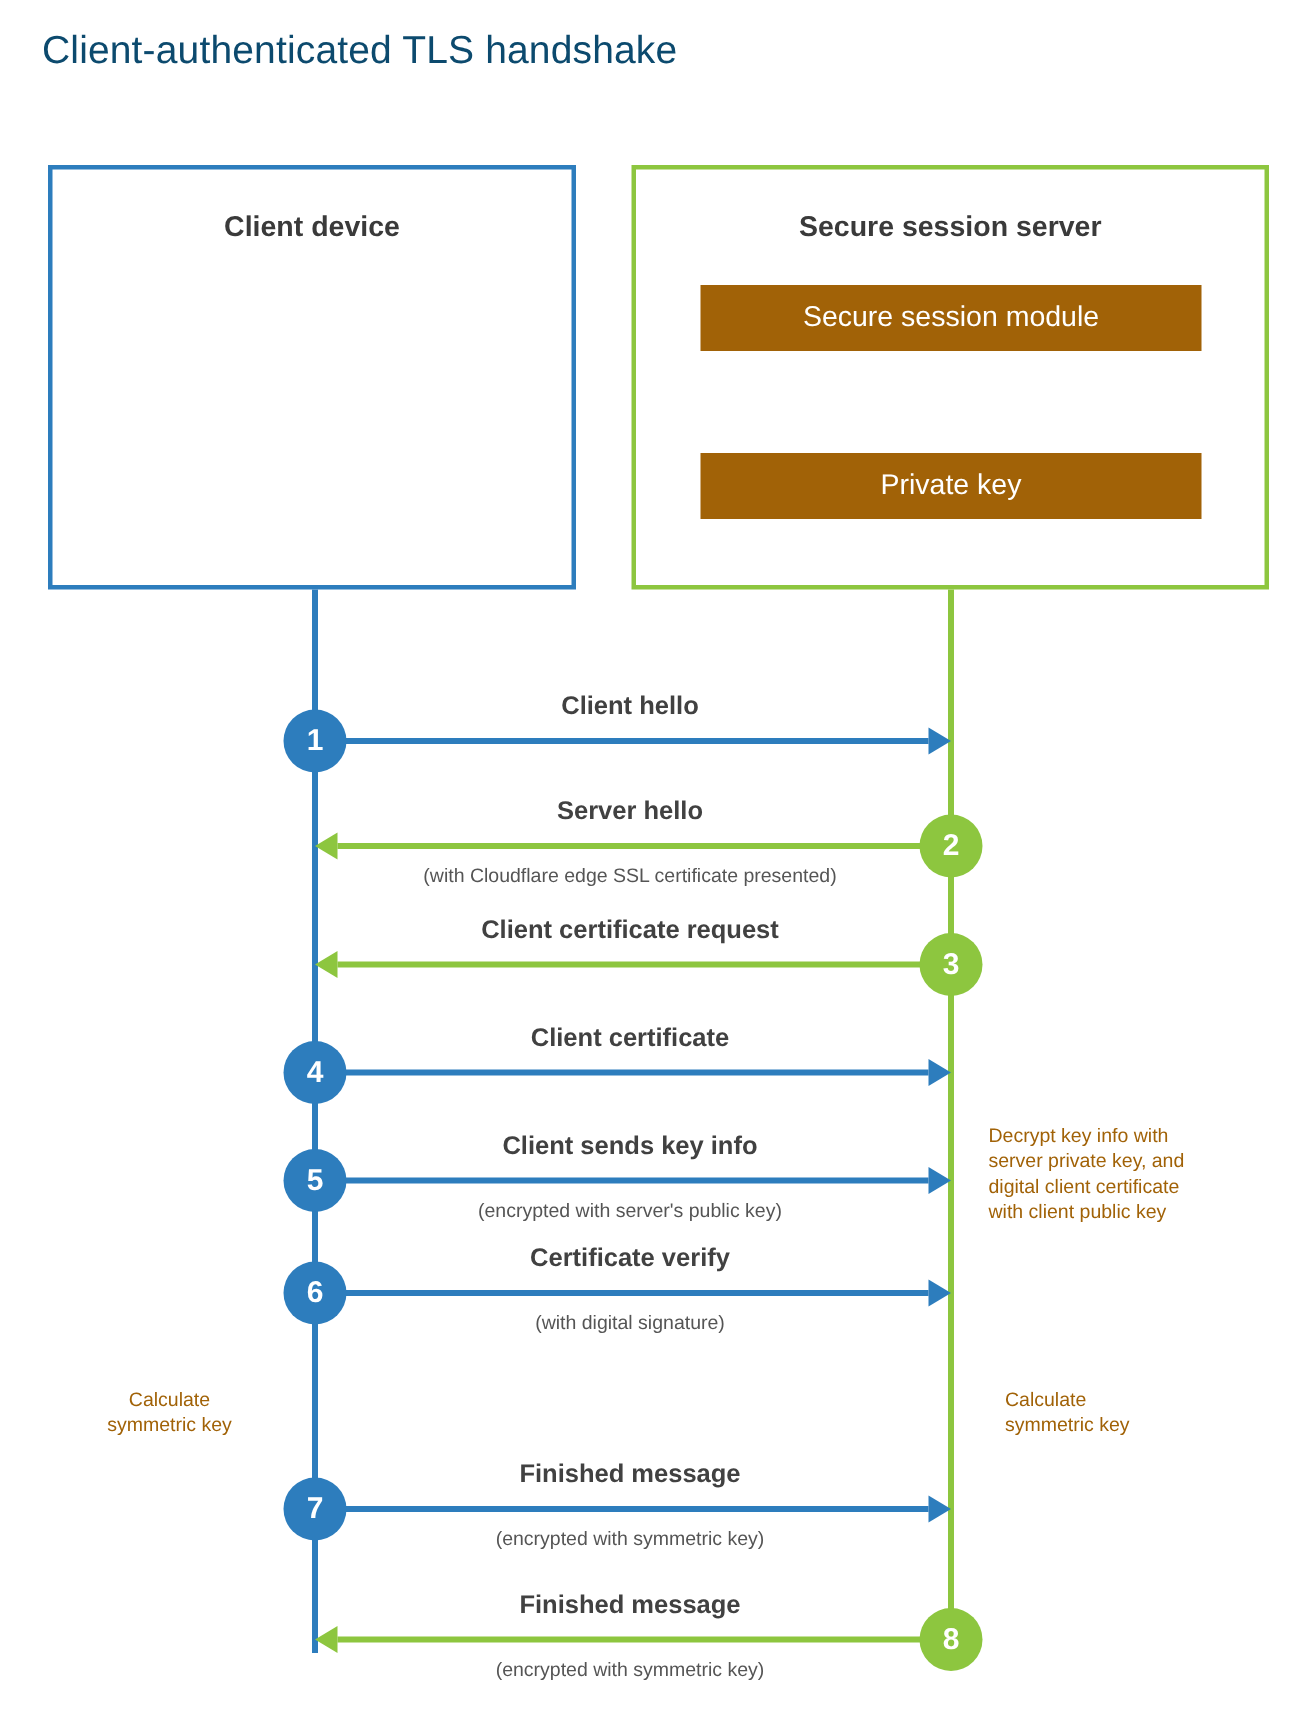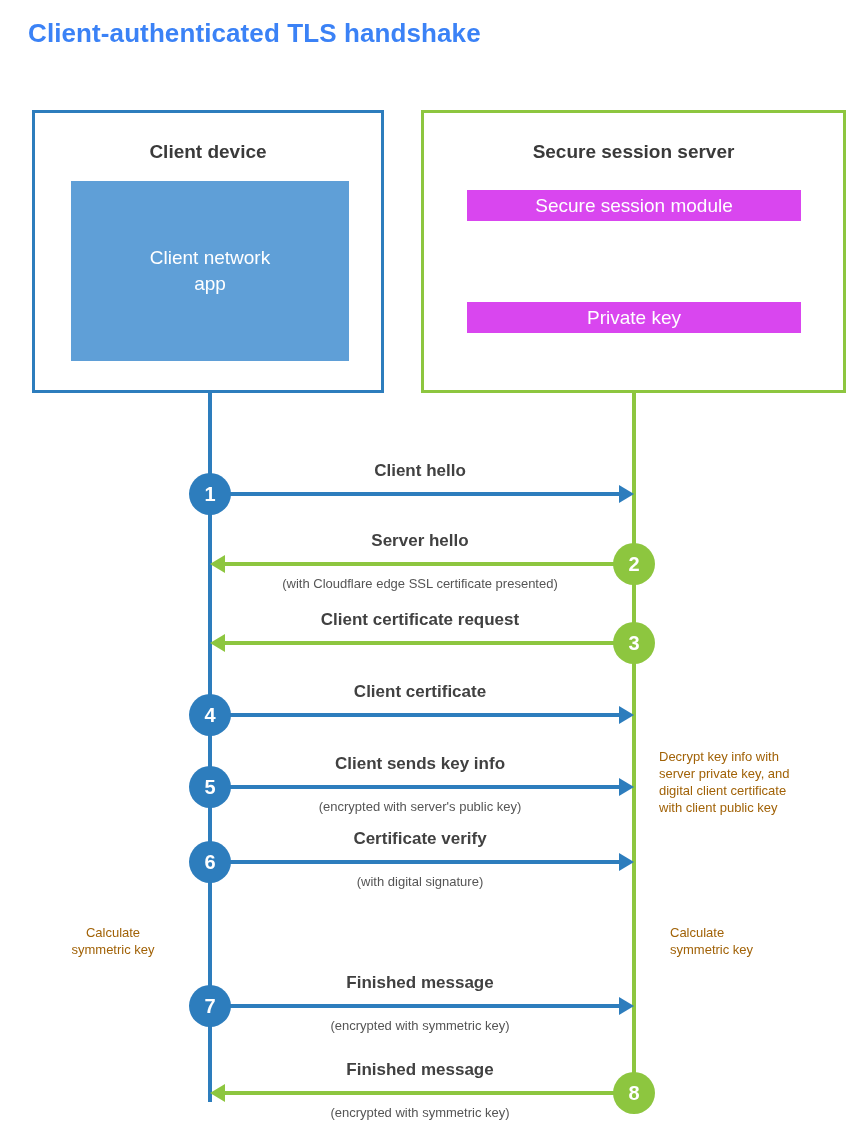--- a/index.html
+++ b/index.html
@@ -18,22 +18,22 @@
     background: #ffffff;
     overflow: hidden;
   }
 
   
   #page-title {
     position: absolute;
     left: 28px;
     top: 18px;
     font-size: 26px;
-    font-weight: 700;
-    color: #3b82f6;
+    font-weight: 400;
+    color: #0c4a6e;
     letter-spacing: 0.1px;
     white-space: nowrap;
   }
 
   
   .party-box {
     position: absolute;
     box-sizing: border-box;
     background: #ffffff;
   }
@@ -78,22 +78,22 @@
     align-items: center;
     justify-content: center;
   }
   #client-app span { display: block; }
 
   
   .server-bar {
     position: absolute;
     left: 43px;
     width: 334px;
-    height: 31px;
-    background: #d946ef;
+    height: 44px;
+    background: #a16207;
     color: #ffffff;
     font-size: 19px;
     display: flex;
     align-items: center;
     justify-content: center;
   }
   #server-bar-0 { top: 77px; }
   #server-bar-1 { top: 140px; }
   #server-bar-2 { top: 189px; }
 
@@ -212,26 +212,20 @@
 </style>
 </head>
 <body>
 
 <div id="canvas">
 
   <div id="page-title">Client-authenticated TLS handshake</div>
 
   <div class="party-box" id="client-box">
     <div class="party-title">Client device</div>
-    <div id="client-app">
-      <div>
-        <span>Client network</span>
-        <span>app</span>
-      </div>
-    </div>
   </div>
 
   <div class="party-box" id="server-box">
     <div class="party-title">Secure session server</div>
     <div class="server-bar" id="server-bar-0">Secure session module</div>
     <div class="server-bar" id="server-bar-2">Private key</div>
   </div>
 
   <div class="lifeline" id="client-lifeline"></div>
   <div class="lifeline" id="server-lifeline"></div>

